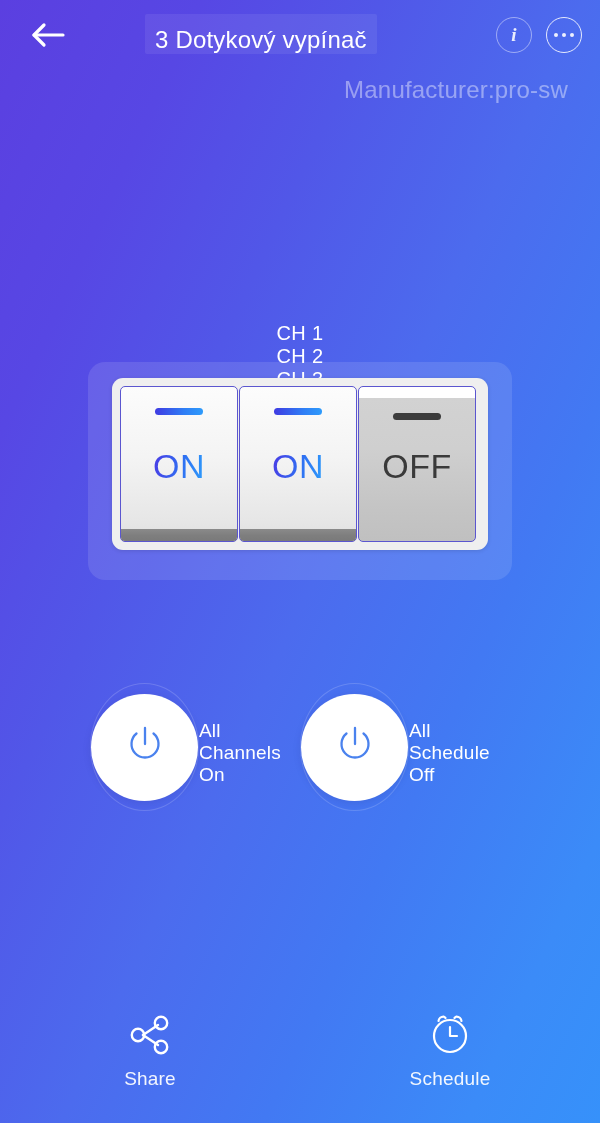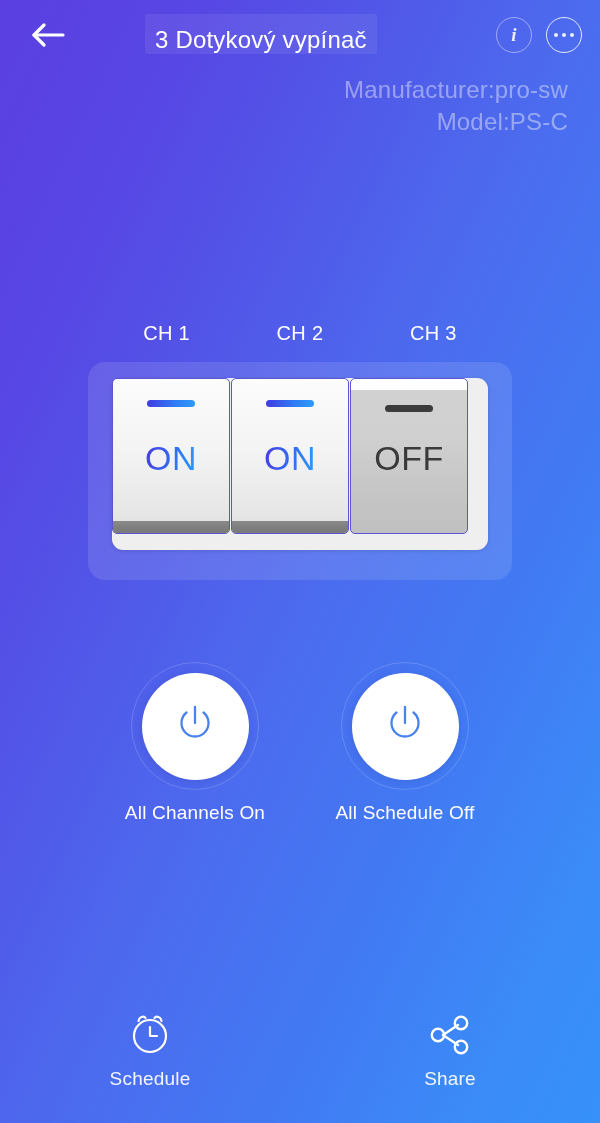--- a/index.html
+++ b/index.html
@@ -73,40 +73,41 @@
   .meta div {
     color:rgba(255,255,255,0.42);
     font-size:24px; font-weight:400; letter-spacing:0.2px;
   }
 
   
   .ch-labels {
     position:absolute; top:322px; left:100px;
     width:400px; height:30px;
     display:flex;
+    flex-direction:column;
   }
   .ch-labels div {
     flex:1; text-align:center;
     color:#fff; font-size:20px; letter-spacing:0.3px;
   }
 
   
   .panel-outer {
     position:absolute; left:88px; top:362px;
     width:424px; height:218px;
     background:rgba(255,255,255,0.115);
     border-radius:17px;
   }
   .panel-inner {
     position:absolute; left:24px; top:16px;
     width:376px; height:172px;
     background:#EFEFEF;
     border-radius:11px;
     box-shadow:0 1px 4px rgba(0,0,0,0.12);
-    padding:0;
+    padding:8px;
     display:flex; gap:0;
   }
   .switch {
     position:relative;
     width:118px; height:156px;
     border:1.5px solid #5B56CF;
     border-radius:5px;
     cursor:pointer;
     overflow:hidden;
     display:flex; align-items:center; justify-content:center;
@@ -154,21 +155,21 @@
     background:linear-gradient(180deg,#8A8A8A 0%,#7E7E7E 55%,#7A7A7A 100%);
   }
 
   
   .allch {
     position:absolute; top:662px; left:90px;
     width:420px; height:170px;
     display:flex;
   }
   .allch-col {
-    flex:1; display:flex; flex-direction:column; align-items:center;
+    flex:1; display:flex; flex-direction:row; align-items:center;
   }
   .pwr-ring {
     width:128px; height:128px; border-radius:50%;
     border:1px solid rgba(255,255,255,0.17);
     display:flex; align-items:center; justify-content:center;
     cursor:pointer;
   }
   .pwr-circle {
     width:107px; height:107px; border-radius:50%;
     background:#fff;
@@ -224,21 +225,20 @@
         <i></i>
           <i></i>
           <i></i>
       </span>
     </div>
   </div>
 </div>
 
 <div class="meta">
   <div>Manufacturer:pro-sw</div>
-  <div>Model:PS-C</div>
 </div>
 
 <div class="ch-labels">
   <div>CH 1</div>
   <div>CH 2</div>
   <div>CH 3</div>
 </div>
 
 <div class="panel-outer">
   <div class="panel-inner">
@@ -293,36 +293,36 @@
     <div class="allch-label">All Schedule Off</div>
   </div>
 
 </div>
 
 <div class="bottomnav">
 
   <div class="navitem">
     <div class="navicon">
       <svg width="54" height="54" viewBox="0 0 54 54" fill="none">
-        <path d="M15.5 13 A5 5 0 0 1 20.5 8.6 A5 5 0 0 1 22.5 10" stroke="#fff" stroke-width="2.1" stroke-linecap="round" fill="none"></path>
-        <path d="M38.5 13 A5 5 0 0 0 33.5 8.6 A5 5 0 0 0 31.5 10" stroke="#fff" stroke-width="2.1" stroke-linecap="round" fill="none"></path>
-        <circle cx="27" cy="28" r="16" stroke="#fff" stroke-width="2.2" fill="none"></circle>
-        <path d="M27 19 V28 H34" stroke="#fff" stroke-width="2.2" stroke-linecap="round" stroke-linejoin="round" fill="none"></path>
-      </svg>
-    </div>
-    <div class="navlabel">Schedule</div>
-  </div>
-
-  <div class="navitem">
-    <div class="navicon">
-      <svg width="54" height="54" viewBox="0 0 54 54" fill="none">
         <line x1="20" y1="27" x2="35" y2="17" stroke="#fff" stroke-width="2.4" stroke-linecap="round"></line>
         <line x1="20" y1="27" x2="35" y2="37" stroke="#fff" stroke-width="2.4" stroke-linecap="round"></line>
         <circle cx="15" cy="27" r="6.2" stroke="#fff" stroke-width="2.4" fill="none"></circle>
         <circle cx="38" cy="15" r="6.2" stroke="#fff" stroke-width="2.4" fill="none"></circle>
         <circle cx="38" cy="39" r="6.2" stroke="#fff" stroke-width="2.4" fill="none"></circle>
       </svg>
     </div>
     <div class="navlabel">Share</div>
   </div>
 
+  <div class="navitem">
+    <div class="navicon">
+      <svg width="54" height="54" viewBox="0 0 54 54" fill="none">
+        <path d="M15.5 13 A5 5 0 0 1 20.5 8.6 A5 5 0 0 1 22.5 10" stroke="#fff" stroke-width="2.1" stroke-linecap="round" fill="none"></path>
+        <path d="M38.5 13 A5 5 0 0 0 33.5 8.6 A5 5 0 0 0 31.5 10" stroke="#fff" stroke-width="2.1" stroke-linecap="round" fill="none"></path>
+        <circle cx="27" cy="28" r="16" stroke="#fff" stroke-width="2.2" fill="none"></circle>
+        <path d="M27 19 V28 H34" stroke="#fff" stroke-width="2.2" stroke-linecap="round" stroke-linejoin="round" fill="none"></path>
+      </svg>
+    </div>
+    <div class="navlabel">Schedule</div>
+  </div>
+
 
 </div>
 
 </body></html>

